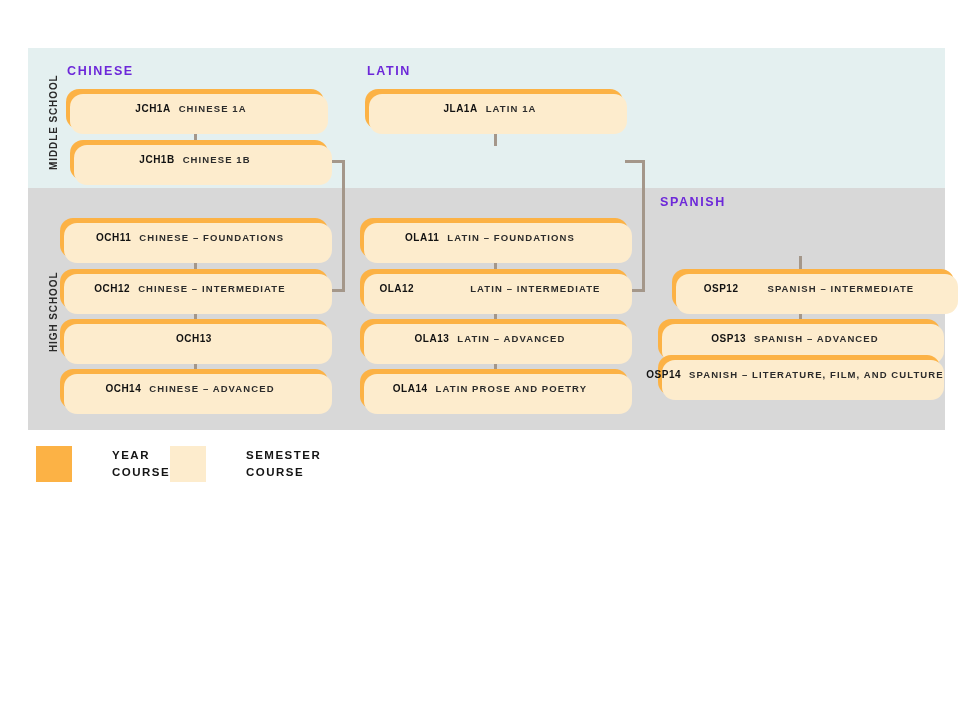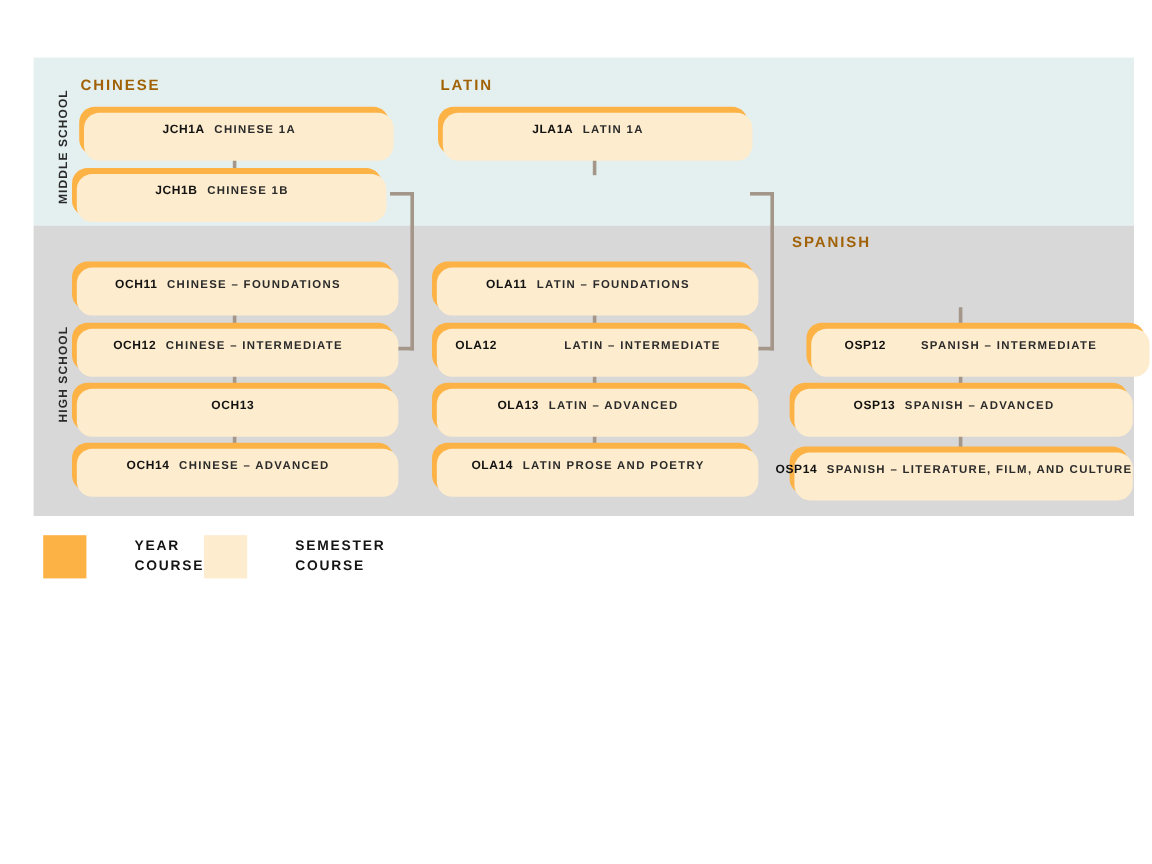--- a/index.html
+++ b/index.html
@@ -29,21 +29,21 @@
   }
   #label-middle{left:48px;top:170px;}
   #label-high{left:48px;top:352px;}
 
   
   .col-heading{
     position:absolute;
     font-size:12.5px;
     font-weight:700;
     letter-spacing:1.6px;
-    color:#a16207;
+    color:#6d28d9;
     white-space:nowrap;
   }
   #heading-chinese{left:67px;top:64px;}
   #heading-latin{left:367px;top:64px;}
   #heading-spanish{left:660px;top:195px;}
 
   
   .conn{position:absolute;background:#a4978a;}
   .conn-v{width:3px;}
   .conn-h{height:3px;}
@@ -139,21 +139,21 @@
   <div class="conn conn-h" style="left:630px;top:289px;width:15px;"></div>
 
   <div class="conn conn-v" style="left:799px;top:256px;height:18px;"></div>
   <div class="conn conn-v" style="left:799px;top:306px;height:18px;"></div>
   <div class="conn conn-v" style="left:799px;top:357px;height:18px;"></div>
 
   <div class="course" style="left:66px;top:89px;width:258px;height:40px;">
     <div class="code">JCH1A</div>
     <div class="title">CHINESE 1A</div>
   </div>
-  <div class="course" style="left:60px;top:140px;width:258px;height:40px;">
+  <div class="course" style="left:70px;top:140px;width:258px;height:40px;">
     <div class="code">JCH1B</div>
     <div class="title">CHINESE 1B</div>
   </div>
 
   <div class="course" style="left:365px;top:89px;width:258px;height:40px;">
     <div class="code">JLA1A</div>
     <div class="title">LATIN 1A</div>
   </div>
 
   <div class="course" style="left:60px;top:218px;width:268px;height:40px;">
@@ -190,21 +190,21 @@
   </div>
 
   <div class="course" style="left:672px;top:269px;width:282px;height:40px;gap:21px;">
     <div class="code">OSP12</div>
     <div class="title">SPANISH – INTERMEDIATE</div>
   </div>
   <div class="course" style="left:658px;top:319px;width:282px;height:40px;">
     <div class="code">OSP13</div>
     <div class="title">SPANISH – ADVANCED</div>
   </div>
-  <div class="course" style="left:658px;top:372px;width:282px;height:40px;">
+  <div class="course" style="left:658px;top:355px;width:282px;height:40px;">
     <div class="code">OSP14</div>
     <div class="title">SPANISH – LITERATURE, FILM, AND CULTURE</div>
   </div>
 
   <div id="legend">
     <div class="legend-item" id="legend-year">
       <div class="swatch swatch-year"></div>
       <div class="legend-text">
         <div>YEAR</div>
         <div>COURSE</div>

